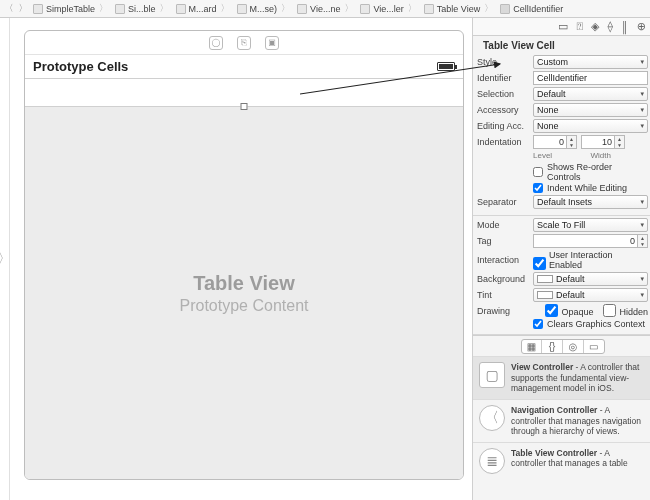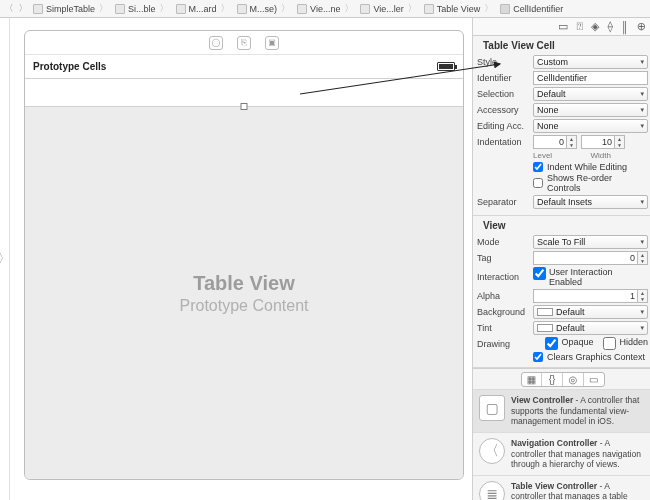--- a/index.html
+++ b/index.html
@@ -16,21 +16,21 @@
 
   .main { flex: 1; display: flex; overflow: hidden; }
   .left-gutter { width: 10px; display: flex; align-items: center; justify-content: center; color: #aaa; font-size: 14px; border-right: 1px solid #e0e0e0; }
 
   
   .canvas-pane { flex: 1; position: relative; background: #fff; padding: 12px 8px 8px 14px; }
   .device { width: 440px; height: 450px; border: 1px solid #bdbdbd; border-radius: 6px; background: #fff; display: flex; flex-direction: column; overflow: hidden; position: relative; }
   .device-toolbar { height: 24px; display: flex; align-items: center; justify-content: center; gap: 14px; border-bottom: 1px solid #e3e3e3; color: #999; }
   .dt-btn { width: 14px; height: 14px; border: 1px solid #bbb; border-radius: 3px; display: inline-flex; align-items: center; justify-content: center; font-size: 8px; }
   .proto-hdr { display: flex; align-items: center; justify-content: space-between; height: 24px; padding: 0 8px; border-bottom: 1px solid #d0d0d0; background: #fff; }
-  .proto-hdr .title { font-weight: 600; font-size: 10px; color: #222; }
+  .proto-hdr .title { font-weight: 600; font-size: 13px; color: #222; }
   .battery { width: 18px; height: 9px; border: 1px solid #333; border-radius: 1px; position: relative; }
   .battery::after { content: ""; position: absolute; right: -3px; top: 2px; width: 2px; height: 4px; background: #333; }
   .battery .fill { position: absolute; inset: 1px; background: #333; }
   .cell-row { height: 28px; border-bottom: 1px solid #d0d0d0; position: relative; }
   .handle { position: absolute; left: 50%; bottom: -4px; width: 7px; height: 7px; background: #fff; border: 1px solid #7a7a7a; transform: translateX(-50%); }
   .tv-body { flex: 1; background: #ececec; display: flex; flex-direction: column; align-items: center; justify-content: center; color: #a9a9a9; }
   .tv-body .big { font-size: 20px; font-weight: 600; color: #9c9c9c; }
   .tv-body .sub { font-size: 16px; color: #b0b0b0; margin-top: 2px; }
 
   
@@ -48,21 +48,21 @@
   .ctrl { flex: 1; }
   .select, .textfield { width: 100%; height: 14px; border: 1px solid #b8b8b8; border-radius: 2px; background: linear-gradient(#fff,#f0f0f0); font-size: 9px; padding: 0 3px; display: flex; align-items: center; justify-content: space-between; color: #222; }
   .textfield { background: #fff; border-radius: 0; justify-content: flex-start; }
   .select .arr { color: #555; font-size: 7px; }
   .select .sw { width: 16px; height: 8px; border: 1px solid #999; background: #fff; margin-right: 3px; }
   .sublabels { display: flex; font-size: 8px; color: #777; }
   .sublabels span { flex: 1; text-align: left; }
   .chk { display: flex; align-items: center; gap: 4px; font-size: 9px; color: #333; padding-left: 56px; margin: 1px 0; }
   .chk input { width: 10px; height: 10px; }
   .chk-row { display: flex; align-items: center; gap: 10px; padding-left: 25px; }
-  .chk-inline { display: flex; align-items: flex-start; gap: 3px; font-size: 9px; }
+  .chk-inline { display: flex; align-items: flex-end; gap: 3px; font-size: 9px; }
   .twofield { display: flex; gap: 4px; }
   .stepper { display: flex; align-items: center; }
   .stepper .tf { width: 34px; height: 14px; border: 1px solid #b8b8b8; background: #fff; font-size: 9px; text-align: right; padding: 0 2px; line-height: 12px; }
   .stepper .btns { width: 10px; height: 14px; border: 1px solid #b8b8b8; border-left: none; display: flex; flex-direction: column; font-size: 5px; color: #555; }
   .stepper .btns span { flex: 1; display: flex; align-items: center; justify-content: center; }
 
   .seg { display: flex; border: 1px solid #b8b8b8; border-radius: 3px; overflow: hidden; width: 84px; margin: 3px auto 2px; background: #fff; }
   .seg span { flex: 1; text-align: center; font-size: 10px; color: #666; border-left: 1px solid #ccc; padding: 1px 0; }
   .seg span:first-child { border-left: none; }
 
@@ -234,40 +234,39 @@
             </div>
           </div>
           <div class="field">
               <label></label>
               <div class="ctrl sublabels">
                 <span>Level</span>
                 <span>Width</span>
               </div>
             </div>
           <div class="chk">
+              <input type="checkbox" style="">
+              <span>Shows Re-order Controls</span>
+            </div>
+          <div class="chk">
               <input type="checkbox" checked="" style="">
               <span>Indent While Editing</span>
             </div>
-          <div class="chk">
-              <input type="checkbox" style="">
-              <span>Shows Re-order Controls</span>
-            </div>
           <div class="field">
               <label>Separator</label>
               <div class="ctrl">
                 <div class="select">
                   <span>Default Insets</span>
                   <span class="arr">▾</span>
                 </div>
               </div>
             </div>
         </div>
 
         <div class="sec">
-          <div class="sec-title">View</div>
           <div class="field">
               <label>Mode</label>
               <div class="ctrl">
                 <div class="select">
                   <span>Scale To Fill</span>
                   <span class="arr">▾</span>
                 </div>
               </div>
             </div>
           <div class="field">
@@ -280,32 +279,20 @@
                     <span>▼</span>
                   </div>
                 </div>
               </div>
             </div>
           <div class="field">
               <label>Interaction</label>
               <div class="ctrl chk-inline">
                 <input type="checkbox" checked="" style="">
                 <span>User Interaction Enabled</span>
-              </div>
-            </div>
-          <div class="field">
-              <label>Alpha</label>
-              <div class="ctrl">
-                <div class="stepper" style="width:100%">
-                  <div class="tf" style="flex:1">1</div>
-                  <div class="btns">
-                    <span>▲</span>
-                    <span>▼</span>
-                  </div>
-                </div>
               </div>
             </div>
           <div class="field">
               <label>Background</label>
               <div class="ctrl">
                 <div class="select">
                   <span style="display:flex;align-items:center">
                     <span class="sw"></span>
                     <span>Default</span>
                   </span>

